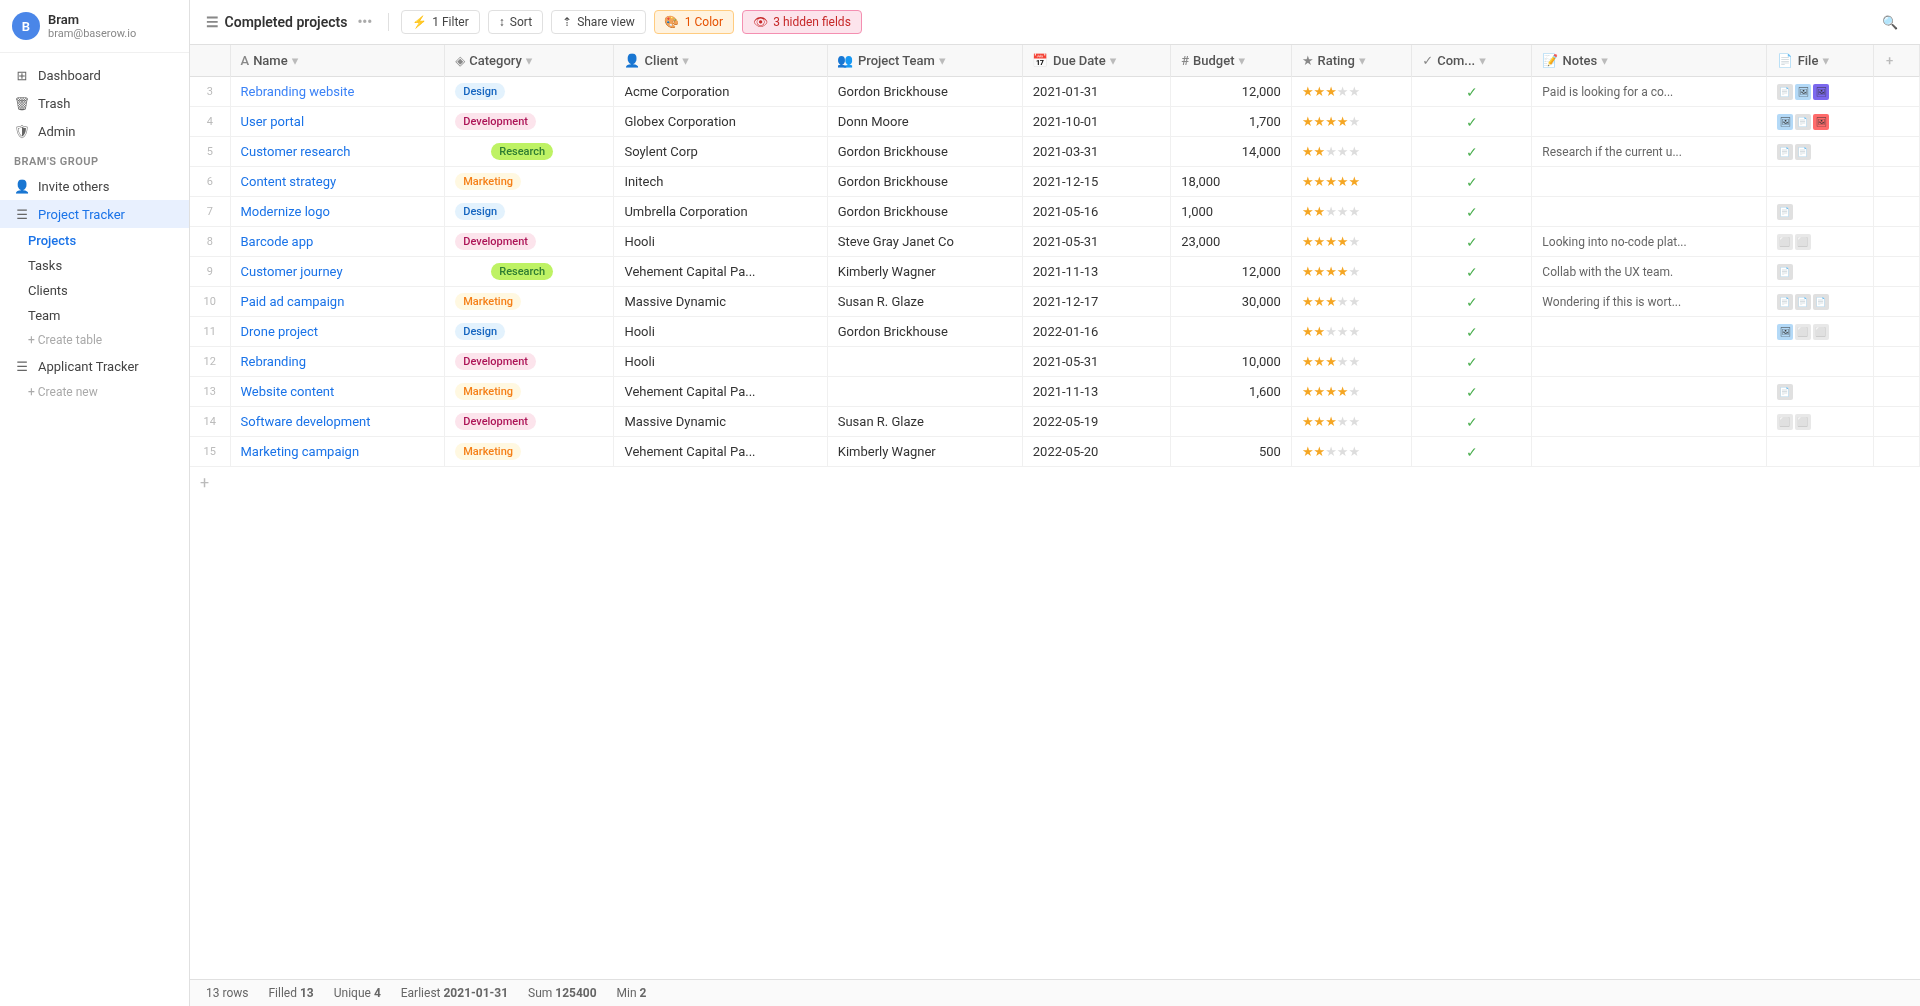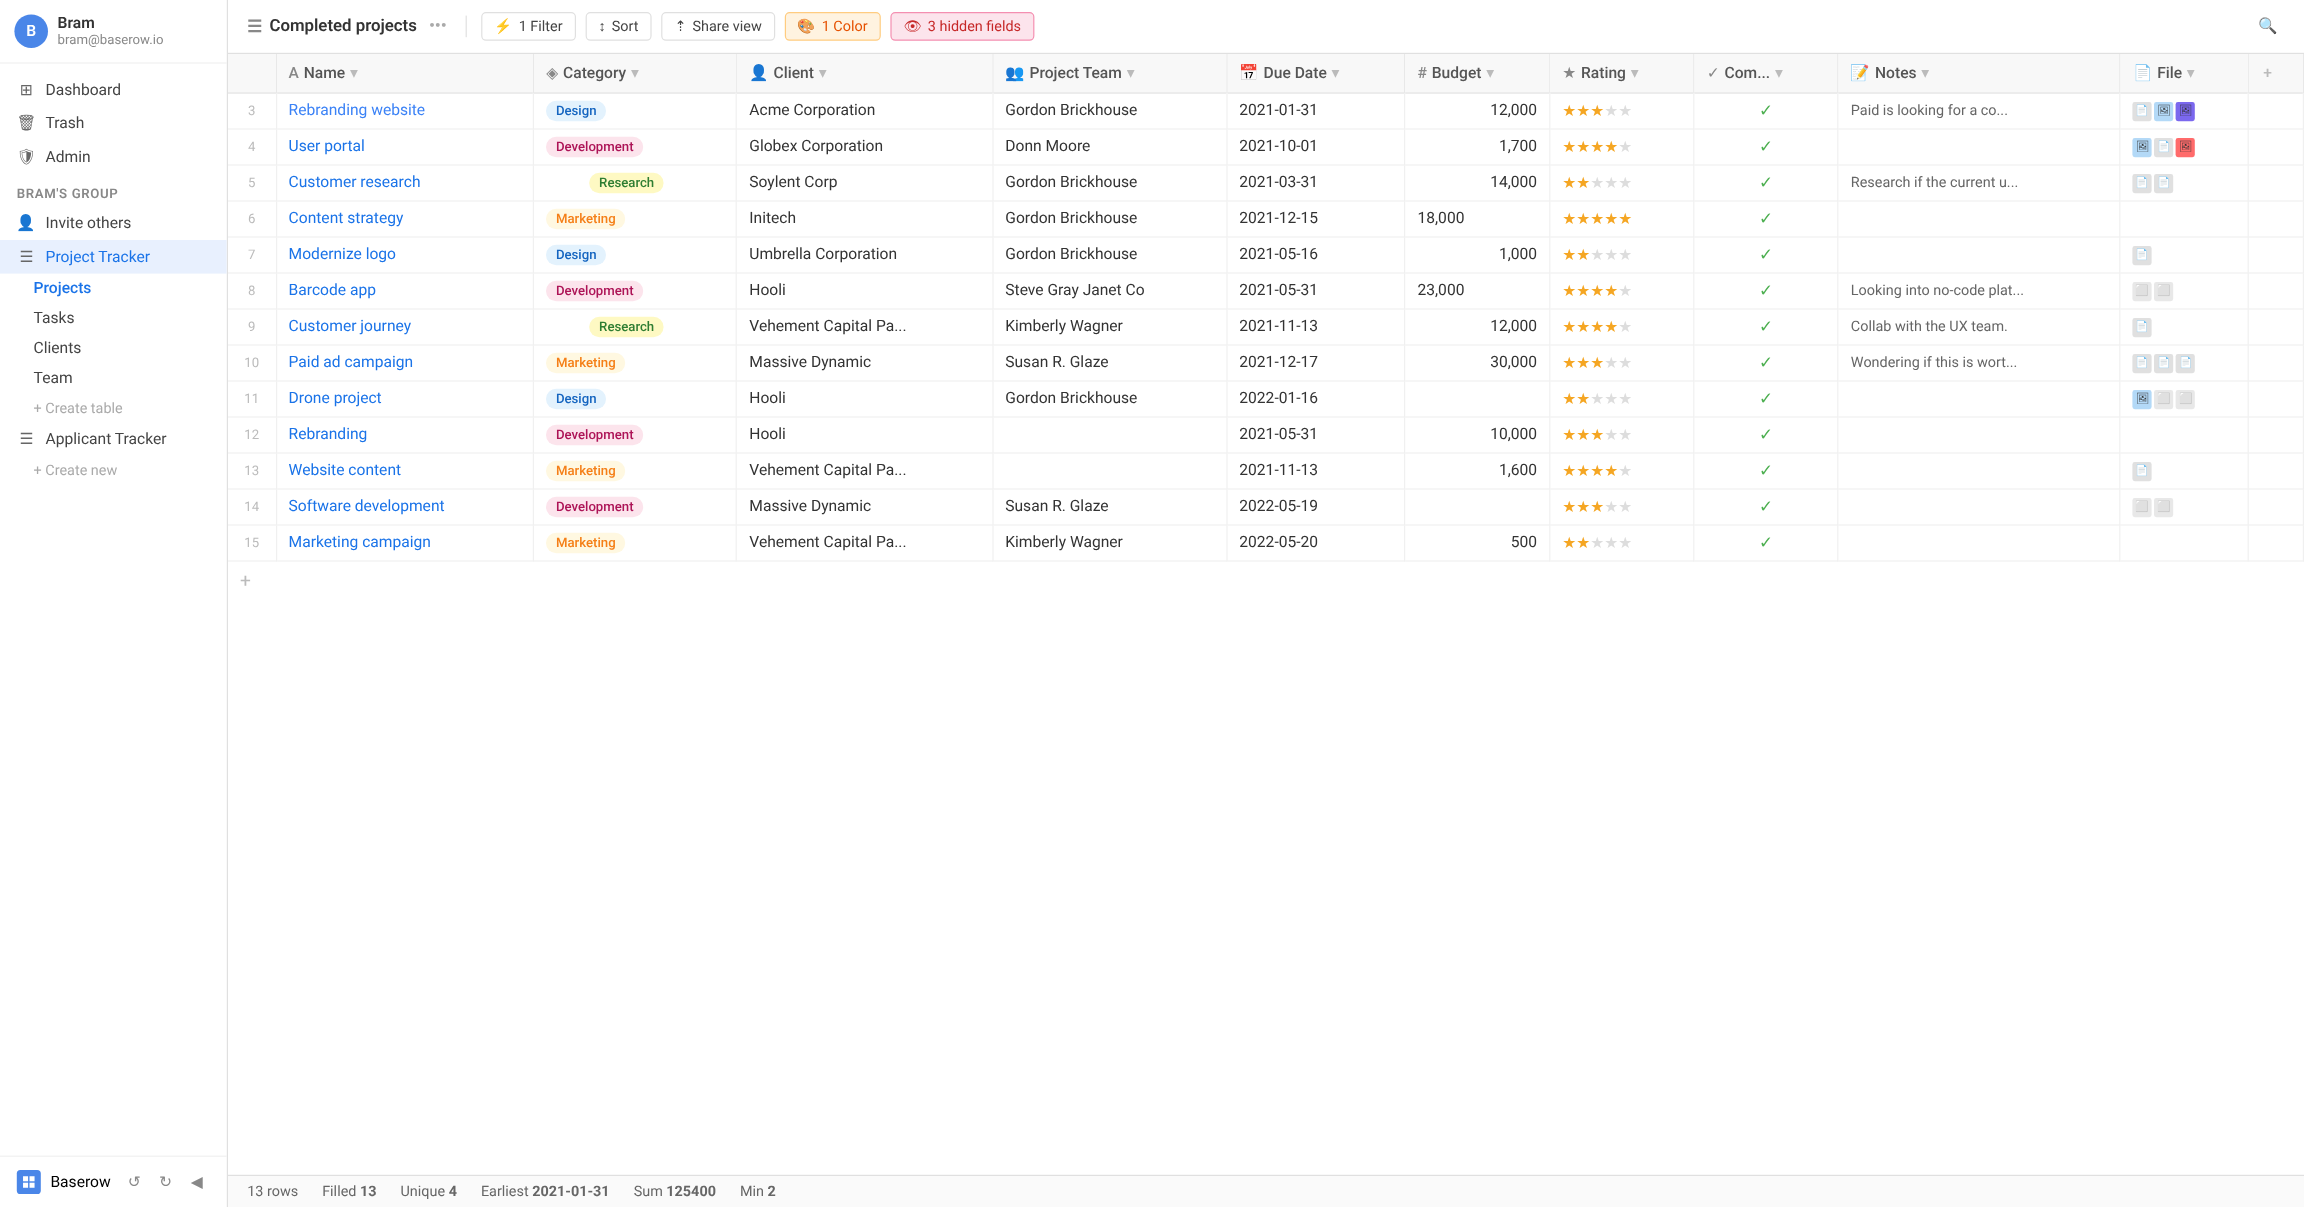--- a/index.html
+++ b/index.html
@@ -42,21 +42,21 @@
     .table-container { flex: 1; overflow: auto; }
     table { border-collapse: collapse; width: 100%; font-size: 13px; }
     thead tr { background: #f8f8f8; border-bottom: 1px solid #e0e0e0; }
     th { padding: 8px 10px; text-align: left; font-weight: 500; color: #555; border-right: 1px solid #e8e8e8; white-space: nowrap; position: sticky; top: 0; background: #f8f8f8; z-index: 2; }
     th .th-inner { display: flex; align-items: center; gap: 4px; }
     td { padding: 6px 10px; border-right: 1px solid #f0f0f0; border-bottom: 1px solid #f0f0f0; color: #333; white-space: nowrap; overflow: hidden; text-overflow: ellipsis; max-width: 200px; vertical-align: middle; }
     .row-num { color: #bbb; font-size: 11px; width: 30px; min-width: 30px; text-align: center; }
     .badge { display: inline-block; padding: 2px 8px; border-radius: 10px; font-size: 11px; font-weight: 500; }
     .badge-design { background: #e3f2fd; color: #1565c0; }
     .badge-development { background: #fce4ec; color: #ad1457; }
-    .badge-research { background: #fef9c3; color: #2e7d32; margin-left: 36px; }
+    .badge-research { background: #bef264; color: #2e7d32; margin-left: 36px; }
     .badge-marketing { background: #fff8e1; color: #f57f17; }
     .check { color: #4caf50; font-size: 14px; }
     .notes-text { color: #666; font-size: 12px; max-width: 160px; overflow: hidden; text-overflow: ellipsis; }
     .add-col { color: #bbb; cursor: pointer; padding: 8px 12px; }
 
     
     .status-bar { display: flex; align-items: center; gap: 20px; padding: 6px 16px; border-top: 1px solid #e0e0e0; background: #fafafa; font-size: 12px; color: #666; flex-shrink: 0; }
 
     
     .baserow-logo { width: 20px; height: 20px; background: #4a86e8; border-radius: 3px; display: flex; align-items: center; justify-content: center; }
@@ -113,36 +113,20 @@
     </div>
     <div class="add-table">+ Create table</div>
 
     <div class="sidebar-item">
       <span class="sidebar-icon">☰</span>
       <span>Applicant Tracker</span>
     </div>
     <div class="add-table">+ Create new</div>
   </div>
 
-  <div class="sidebar-footer">
-    <div class="baserow-logo">
-      <svg viewBox="0 0 10 10">
-          <rect x="1" y="1" width="3.5" height="3.5"></rect>
-          <rect x="5.5" y="1" width="3.5" height="3.5"></rect>
-          <rect x="1" y="5.5" width="3.5" height="3.5"></rect>
-          <rect x="5.5" y="5.5" width="3.5" height="3.5"></rect>
-        </svg>
-    </div>
-    <span>Baserow</span>
-    <div class="footer-actions">
-      <div class="footer-btn">↺</div>
-      <div class="footer-btn">↻</div>
-      <div class="footer-btn">◀</div>
-    </div>
-  </div>
 </div>
 
 <div class="main">
   <div class="toolbar">
     <div class="toolbar-title">
       <span style="color:#888">☰</span>
       <span>Completed projects</span>
       <span class="toolbar-dots">•••</span>
     </div>
     <div class="toolbar-divider"></div>
@@ -267,21 +251,21 @@
       <td></td>
       <td></td>
     </tr>
           <tr>
       <td class="row-num">7</td>
       <td style="color:#1a73e8;cursor:pointer;max-width:180px">Modernize logo</td>
       <td><span class="badge badge-design">Design</span></td>
       <td style="max-width:150px;overflow:hidden;text-overflow:ellipsis">Umbrella Corporation</td>
       <td style="max-width:150px;overflow:hidden;text-overflow:ellipsis">Gordon Brickhouse</td>
       <td>2021-05-16</td>
-      <td style="text-align:right">1,000</td>
+      <td style="">1,000</td>
       <td><span style="color:#f5a623">★</span><span style="color:#f5a623">★</span><span style="color:#ddd">★</span><span style="color:#ddd">★</span><span style="color:#ddd">★</span></td>
       <td style="text-align:center"><span class="check">✓</span></td>
       <td><span class="notes-text"></span></td>
       <td><span style="display:inline-block;width:16px;height:16px;background:#e0e0e0;border-radius:2px;font-size:9px;text-align:center;line-height:16px;margin-right:2px;">📄</span></td>
       <td></td>
     </tr>
           <tr>
       <td class="row-num">8</td>
       <td style="color:#1a73e8;cursor:pointer;max-width:180px">Barcode app</td>
       <td><span class="badge badge-development">Development</span></td>

